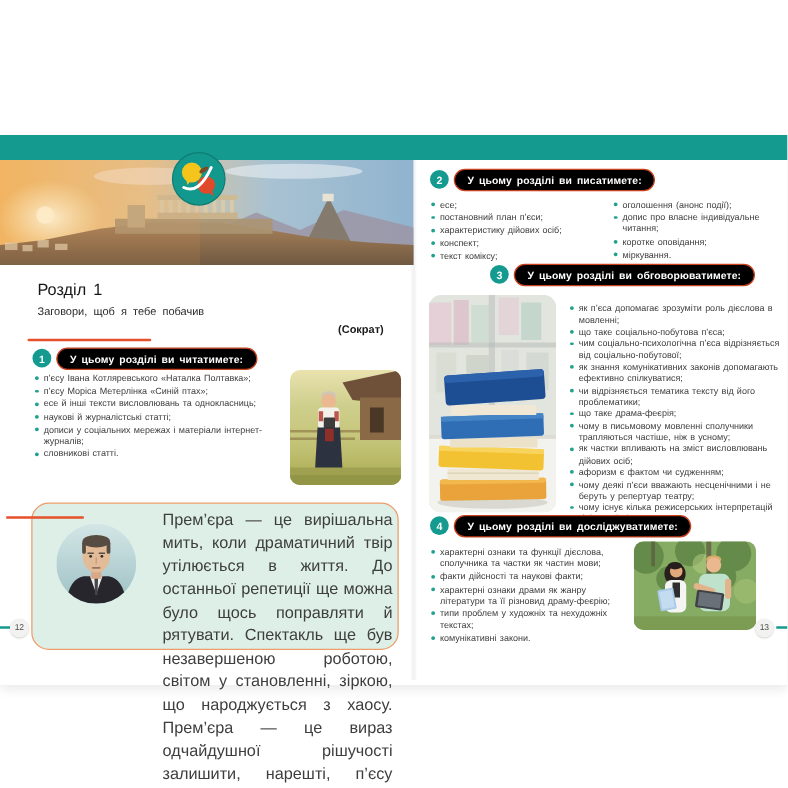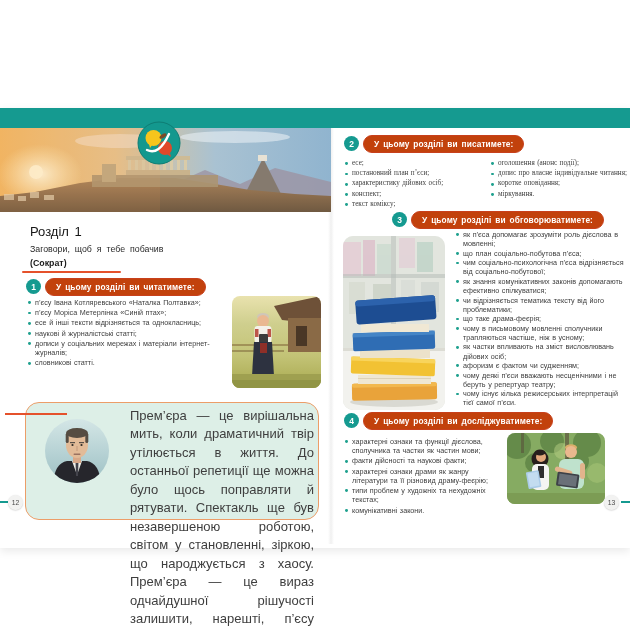--- a/index.html
+++ b/index.html
@@ -10,30 +10,30 @@
   .seam{position:absolute;left:328px;top:20px;width:6px;height:416px;background:linear-gradient(90deg,rgba(0,0,0,0),rgba(110,110,110,0.10),rgba(0,0,0,0));}
   .photo{position:absolute;overflow:hidden;}
   .photo svg,.logo svg,.portrait svg{display:block;width:100%;height:100%;}
   .acropolis{left:0;top:20px;width:331px;height:84px;}
   .logo{position:absolute;left:137px;top:13px;width:44px;height:44px;z-index:5;}
   .woman{left:232px;top:188px;width:89px;height:92px;border-radius:8px;}
   .books{left:343px;top:128px;width:102px;height:174px;border-radius:10px;}
   .students{left:507px;top:325px;width:98px;height:71px;border-radius:8px;}
   .chapter-label{position:absolute;left:30px;top:116px;font-size:13px;font-weight:normal;color:#161616;word-spacing:2px;}
   .chapter-title{position:absolute;left:30px;top:136px;font-size:8.8px;color:#2a2a2a;word-spacing:2.5px;}
-  .chapter-attribution{position:absolute;left:30px;top:150px;width:277px;text-align:left;font-weight:bold;font-size:8.8px;color:#1a1a1a;}
+  .chapter-attribution{position:absolute;left:30px;top:150px;width:277px;text-align:right;font-weight:bold;font-size:8.8px;color:#1a1a1a;}
   .underline{position:absolute;left:22px;top:163px;width:99px;height:2.2px;background:#e5512b;border-radius:1px;}
   .sec-row{position:absolute;display:flex;align-items:center;gap:4px;z-index:4;}
   .num-badge{flex:0 0 auto;width:15px;height:15px;border-radius:50%;background:#159a90;color:#fff;font-size:8.5px;font-weight:bold;display:flex;align-items:center;justify-content:center;}
-  .pill{background:#c2410c;border:1px solid #c8401c;border-radius:9px;color:#fff;font-size:8.3px;font-weight:bold;padding:2.5px 10px 3px;white-space:nowrap;word-spacing:1.5px;letter-spacing:0.1px;}
+  .pill{background:#000000;border:1px solid #c8401c;border-radius:9px;color:#fff;font-size:8.3px;font-weight:bold;padding:2.5px 10px 3px;white-space:nowrap;word-spacing:1.5px;letter-spacing:0.1px;}
   .blist{position:absolute;list-style:none;margin:0;padding:0;font-size:7.2px;line-height:1.28;color:#3d3d3d;}
   .blist li{position:relative;padding-left:8px;margin-bottom:1px;word-spacing:0.6px;}
   .blist li::before{content:"";position:absolute;left:1px;top:3.4px;width:2.8px;height:2.8px;border-radius:50%;background:#1fa18f;}
   .tight li{margin-bottom:0.4px;line-height:1.27;}
-  .write-cols{position:absolute;left:344px;top:51px;width:284px;display:flex;gap:10px;font-family:Liberation Serif, serif;}
+  .write-cols{position:absolute;left:344px;top:51px;width:284px;display:flex;gap:10px;}
   .write-cols ul{position:static;flex:1;}
   .write-cols ul:first-child{flex:0 0 136px;}
   .quote-box{position:absolute;left:25px;top:294px;width:294px;height:118px;background:#ddefe7;border:1.5px solid #ec9d68;border-radius:14px;box-sizing:border-box;}
   .quote-decor{position:absolute;left:5px;top:305px;width:62px;height:2.2px;background:#e5512b;z-index:3;}
   .portrait{position:absolute;left:45px;top:311px;width:64px;height:64px;border-radius:50%;overflow:hidden;z-index:2;}
   .quote-text-wrap{position:absolute;left:130px;top:299px;width:184px;z-index:2;}
   .quote-text{font-size:13px;line-height:1.42;color:#3e3e3e;text-align:justify;word-spacing:0.5px;}
   .quote-attr{font-size:7.2px;margin-top:2px;text-align:center;color:#3e3e3e;}
   .page-circle{position:absolute;width:15px;height:15px;border-radius:50%;background:#f2f2f1;box-shadow:0 0.5px 1.5px rgba(0,0,0,0.2);font-size:6.8px;color:#4a4a4a;display:flex;align-items:center;justify-content:center;z-index:4;}
   .page-dash{position:absolute;height:2.2px;background:#159a90;z-index:4;}
@@ -118,21 +118,21 @@
     <div class="chapter-attribution">(Сократ)</div>
     <div class="underline"></div>
 
     <div class="sec-row" style="left:26px;top:170px;">
       <div class="num-badge">1</div>
       <div class="pill">У цьому розділі ви читатимете:</div>
     </div>
     <ul class="blist" style="left:27px;top:190px;width:201px;">
       <li>п’єсу Івана Котляревського «Наталка Полтавка»;</li>
       <li>п’єсу Моріса Метерлінка «Синій птах»;</li>
-      <li>есе й інші тексти відрізняється та однокласниць;</li>
+      <li>есе й інші тексти висловлювань та однокласниць;</li>
       <li>наукові й журналістські статті;</li>
       <li>дописи у соціальних мережах і матеріали інтернет-журналів;</li>
       <li>словникові статті.</li>
     </ul>
 
     <div class="photo woman">
       <svg viewBox="0 0 89 92" preserveAspectRatio="none">
         <defs>
           <linearGradient id="field" x1="0" y1="0" x2="0" y2="1">
             <stop offset="0" stop-color="#e9e2ae"></stop>
@@ -258,23 +258,23 @@
           <rect x="10" y="96" width="82" height="4" fill="#4585c6"></rect>
         </g>
         <rect x="18" y="88" width="68" height="8" fill="#f0e8d4"></rect>
         <g transform="rotate(-4 51 76)">
           <rect x="13" y="62" width="80" height="24" rx="3" fill="#1d4d92"></rect>
           <rect x="13" y="62" width="80" height="6" rx="3" fill="#2c62ac"></rect>
         </g>
       </svg>
     </div>
 
-    <ul class="blist tight" style="left:455px;top:122px;width:173px;">
+    <ul class="blist tight" style="left:455px;top:134px;width:173px;">
       <li>як п’єса допомагає зрозуміти роль дієслова в мовленні;</li>
-      <li>що план соціально-побутова п’єса;</li>
+      <li>що таке соціально-побутова п’єса;</li>
       <li>чим соціально-психологічна п’єса відрізняється від соціально-побутової;</li>
       <li>як знання комунікативних законів допомагають ефективно спілкуватися;</li>
       <li>чи відрізняється тематика тексту від його проблематики;</li>
       <li>що таке драма-феєрія;</li>
       <li>чому в письмовому мовленні сполучники трапляються частіше, ніж в усному;</li>
       <li>як частки впливають на зміст висловлювань дійових осіб;</li>
       <li>афоризм є фактом чи судженням;</li>
       <li>чому деякі п’єси вважають несценічними і не беруть у репертуар театру;</li>
       <li>чому існує кілька режисерських інтерпретацій тієї самої п’єси.</li>
     </ul>

